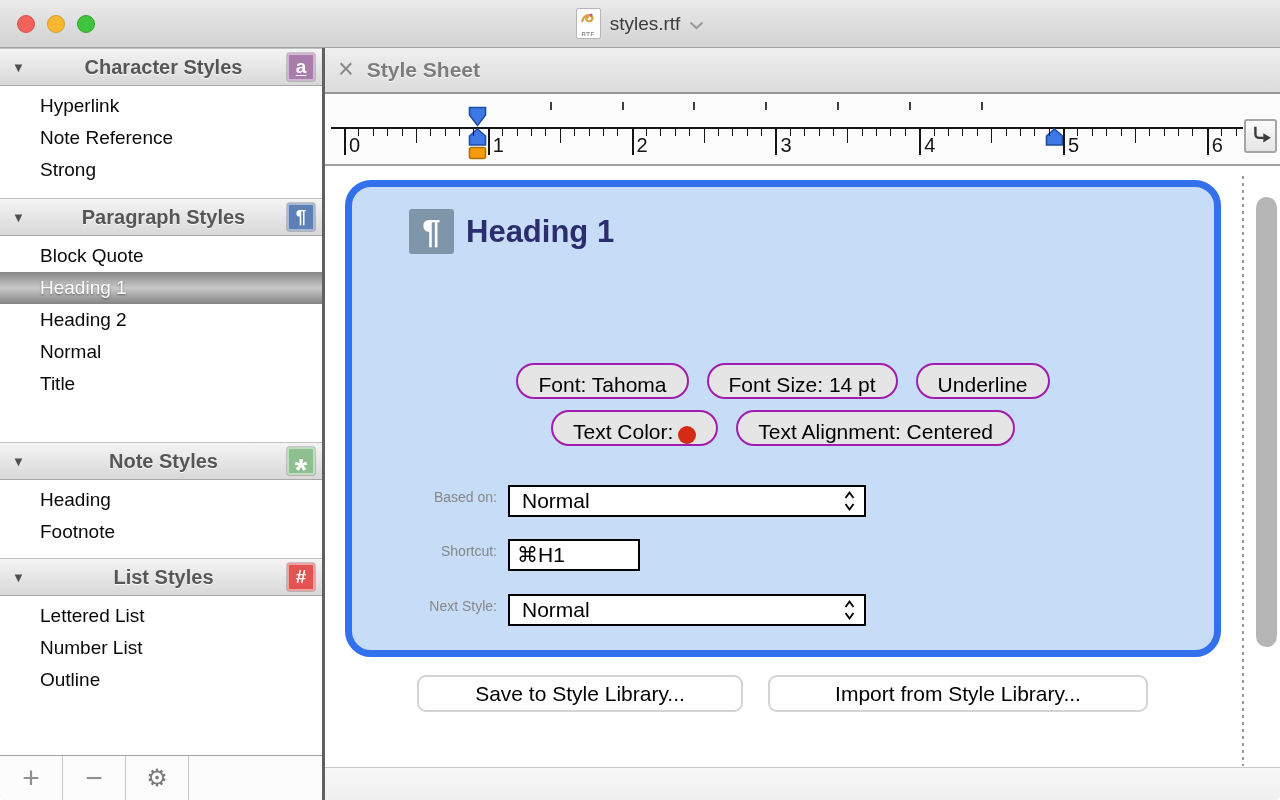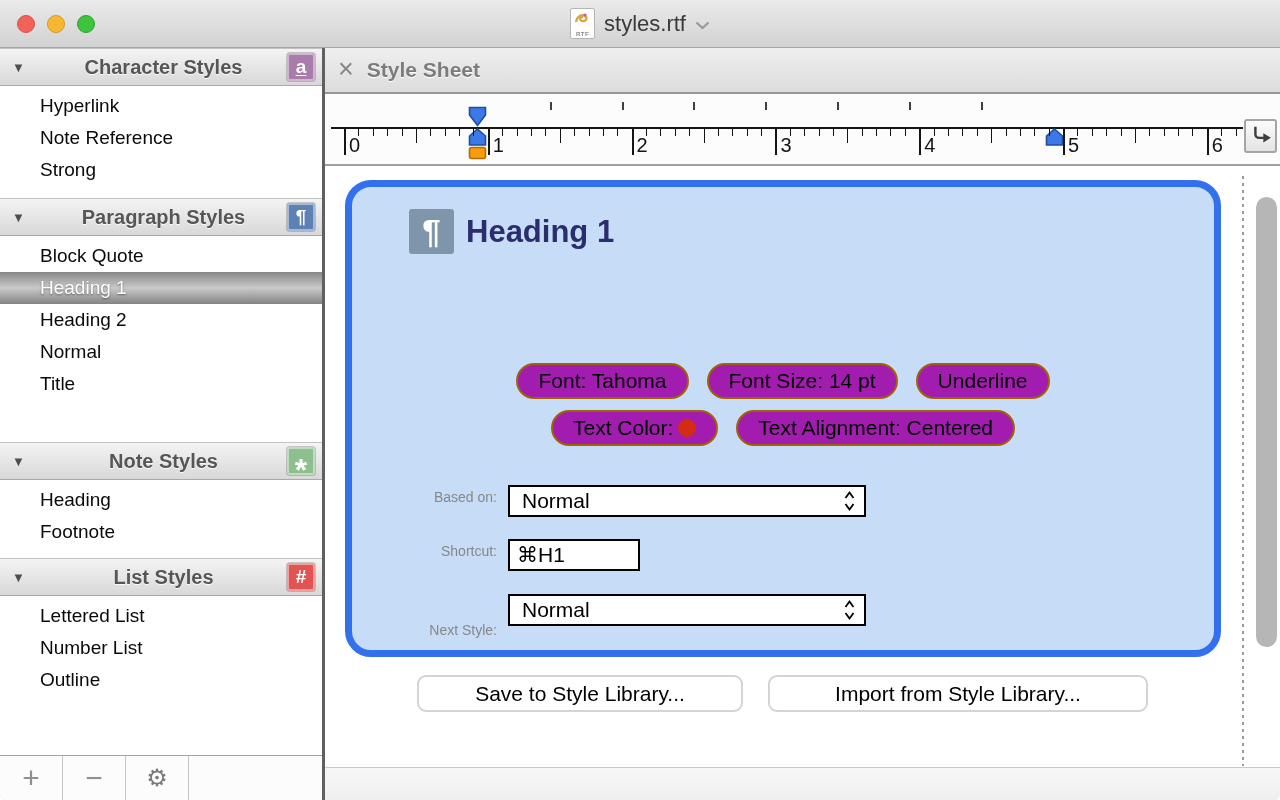--- a/index.html
+++ b/index.html
@@ -14,21 +14,21 @@
   .lights{position:absolute;left:17px;top:15px;display:flex;gap:12px;}
   .light{width:18px;height:18px;border-radius:50%;}
   .light.red{background:#f3625a;border:1px solid #d8504a;}
   .light.yellow{background:#f7b731;border:1px solid #d29a26;}
   .light.green{background:#3ec43e;border:1px solid #2ea32e;}
   .title-center{position:absolute;inset:0;display:flex;align-items:center;justify-content:center;gap:9px;}
   .doc-icon{width:25px;height:31px;background:#fdfdfd;border:1px solid #b5b5b5;border-radius:2px;
             position:relative;display:flex;flex-direction:column;align-items:center;justify-content:flex-end;}
   .doc-icon .rtf-label{font-size:6px;font-weight:bold;color:#8a8a8a;line-height:8px;letter-spacing:.5px;}
   .doc-icon svg{position:absolute;top:3px;left:3px;}
-  .win-title{font-size:22px;color:#3b3b3b;}
+  .win-title{font-size:19px;color:#3b3b3b;}
   .title-chevron{margin-top:4px;}
 
   
   .sidebar{position:absolute;top:48px;left:0;width:322px;bottom:0;background:#fff;
            display:flex;flex-direction:column;}
   .sec-header{flex:0 0 38px;background:linear-gradient(#f4f4f4,#d8d8d8);
               border-top:1px solid #c2c2c2;border-bottom:1px solid #a9a9a9;
               display:flex;align-items:center;padding:0 7px 0 12px;}
   .sec-header .tri{width:28px;font-size:13px;color:#4f4f4f;}
   .sec-header .lbl{flex:1;text-align:center;font-weight:bold;font-size:20px;color:#565656;
@@ -80,22 +80,22 @@
   .p-badge{position:absolute;left:57px;top:22px;width:45px;height:45px;background:#7e95aa;border-radius:3px;
            display:flex;align-items:center;justify-content:center;color:#fff;font-size:33px;font-weight:bold;}
   .p-title{position:absolute;left:114px;top:22px;height:45px;line-height:45px;
            font-size:31px;font-weight:bold;color:#2b2d6e;}
   .sample{position:absolute;left:115px;top:84px;width:643px;height:56px;background:#fff;
           border:2px solid #8e8e8e;display:flex;align-items:center;justify-content:center;}
   .sample span{color:#c5200f;font-size:25px;text-decoration:underline;text-underline-offset:4px;}
   .pill-row{position:absolute;left:0;right:0;display:flex;justify-content:center;gap:18px;}
   .pill-row.r1{top:176px;}
   .pill-row.r2{top:223px;}
-  .pill{height:36px;background:#a21caf;border:2px solid #a16207;border-radius:18px;
-        display:flex;align-items:center;padding:0 20px;font-size:21px;color:#000;gap:5px;}
+  .pill{height:36px;background:#e5e5e5;border:2px solid #a21caf;border-radius:18px;
+        display:flex;align-items:flex-end;padding:0 20px;font-size:21px;color:#000;gap:5px;}
   .swatch{width:18px;height:18px;border-radius:50%;background:#d42b15;display:inline-block;}
   .f-label{position:absolute;left:0;width:145px;text-align:right;font-size:14px;color:#878787;}
   .f-select{position:absolute;left:156px;width:358px;height:32px;background:#fff;border:2px solid #000;
             display:flex;align-items:center;padding-left:12px;font-size:21px;color:#000;}
   .f-select .stepper{margin-left:auto;margin-right:8px;display:flex;}
   .f-input{position:absolute;left:156px;width:132px;height:32px;background:#fff;border:2px solid #000;
            display:flex;align-items:center;padding-left:7px;font-size:21px;color:#000;}
   .big-btn{position:absolute;top:507px;height:37px;background:#fff;border:2px solid #d4d4d4;border-radius:9px;
            display:flex;align-items:center;justify-content:center;font-size:21px;color:#000;}
   .big-btn.save{left:92px;width:326px;}
@@ -336,21 +336,21 @@
                 <polyline points="2.5,14 6.5,19.5 10.5,14" fill="none" stroke="#000" stroke-width="1.8"></polyline>
               </svg>
           </span>
         </div>
 
         <div class="f-label" style="top:356px;">Shortcut:</div>
         <div class="f-input" style="top:352px;">
           <span>⌘H1</span>
         </div>
 
-        <div class="f-label" style="top:435px;">Next Style:</div>
+        <div class="f-label" style="top:411px;">Next Style:</div>
         <div class="f-select" style="top:407px;">
           <span>Normal</span>
           <span class="stepper">
             <svg width="13" height="22" viewBox="0 0 13 22">
                 <polyline points="2.5,8 6.5,2.5 10.5,8" fill="none" stroke="#000" stroke-width="1.8"></polyline>
                 <polyline points="2.5,14 6.5,19.5 10.5,14" fill="none" stroke="#000" stroke-width="1.8"></polyline>
               </svg>
           </span>
         </div>
       </div>

